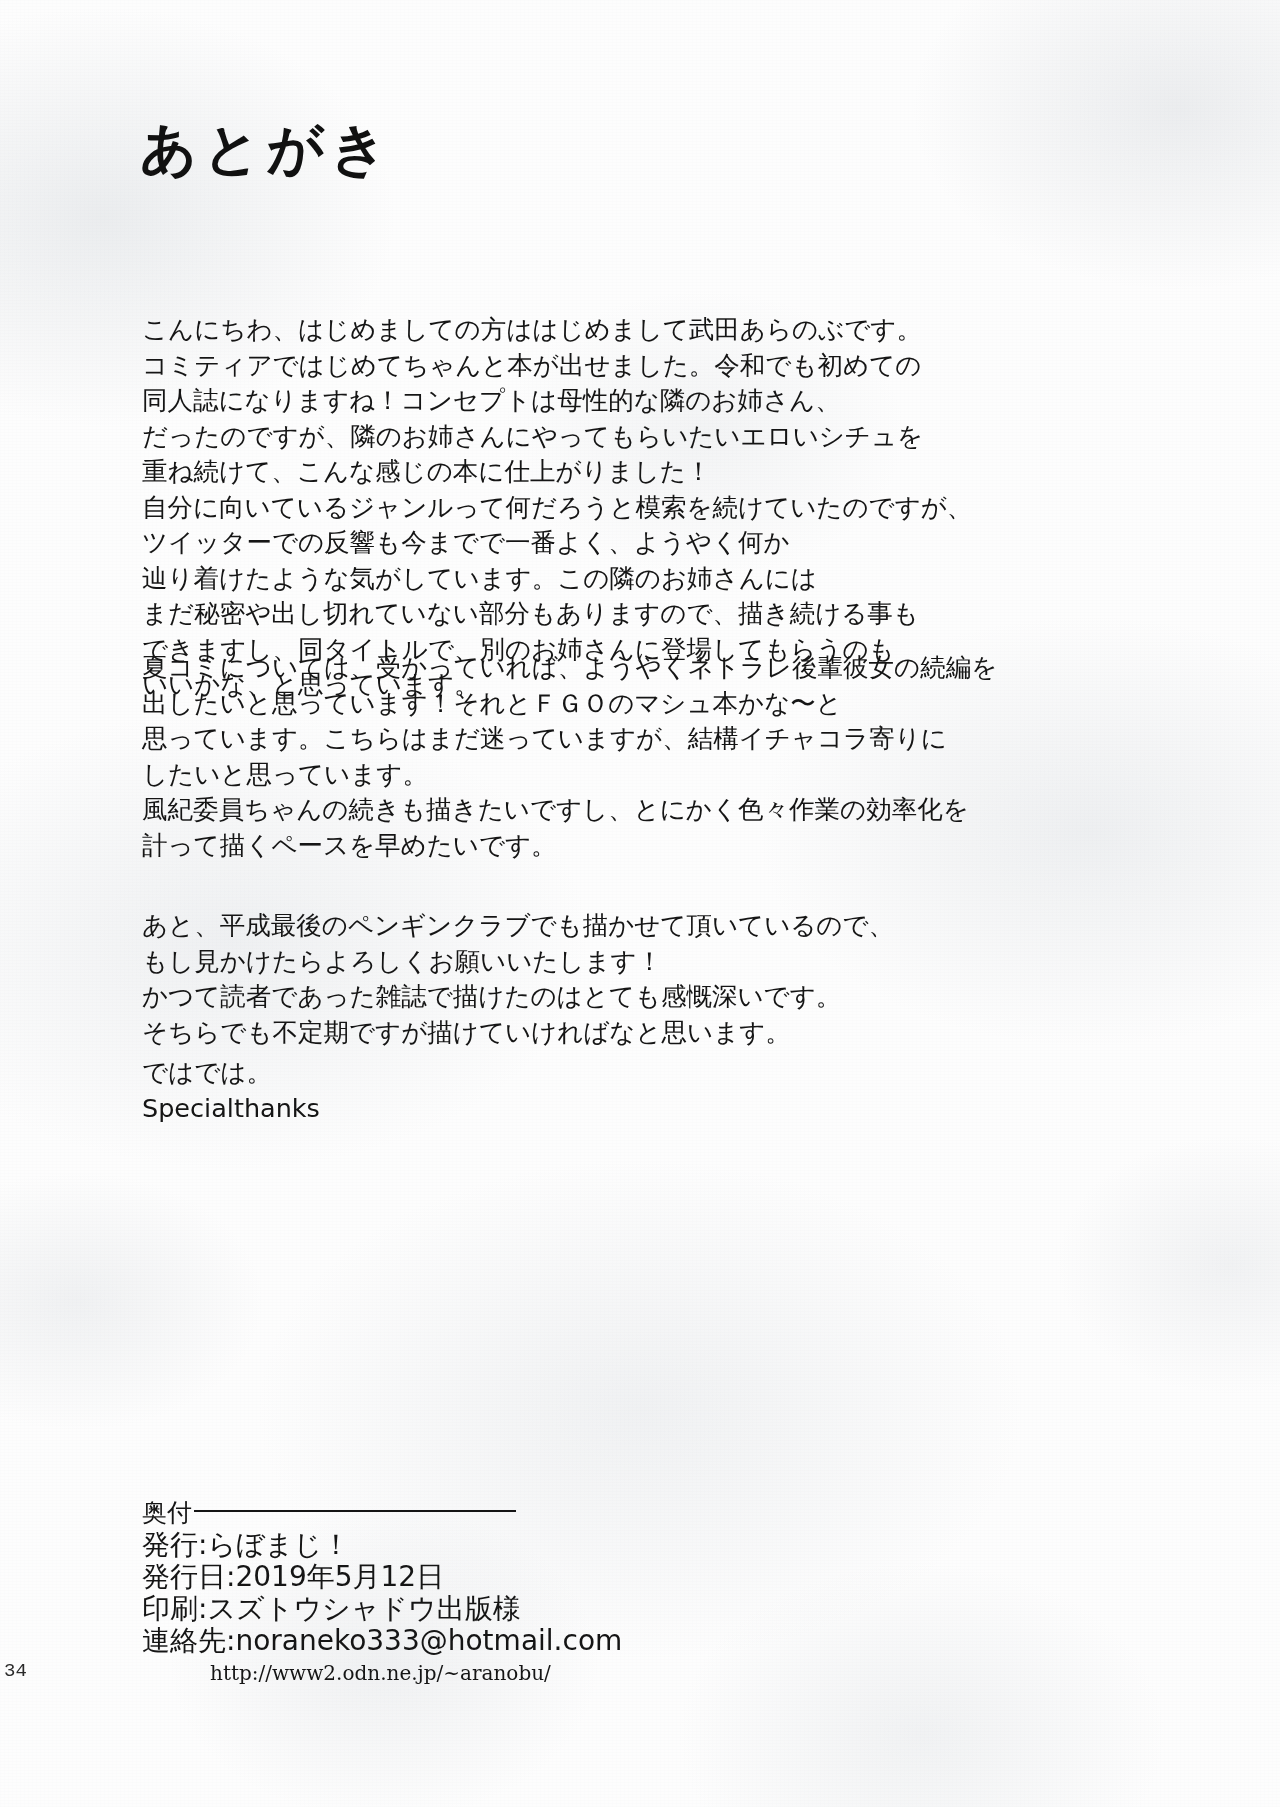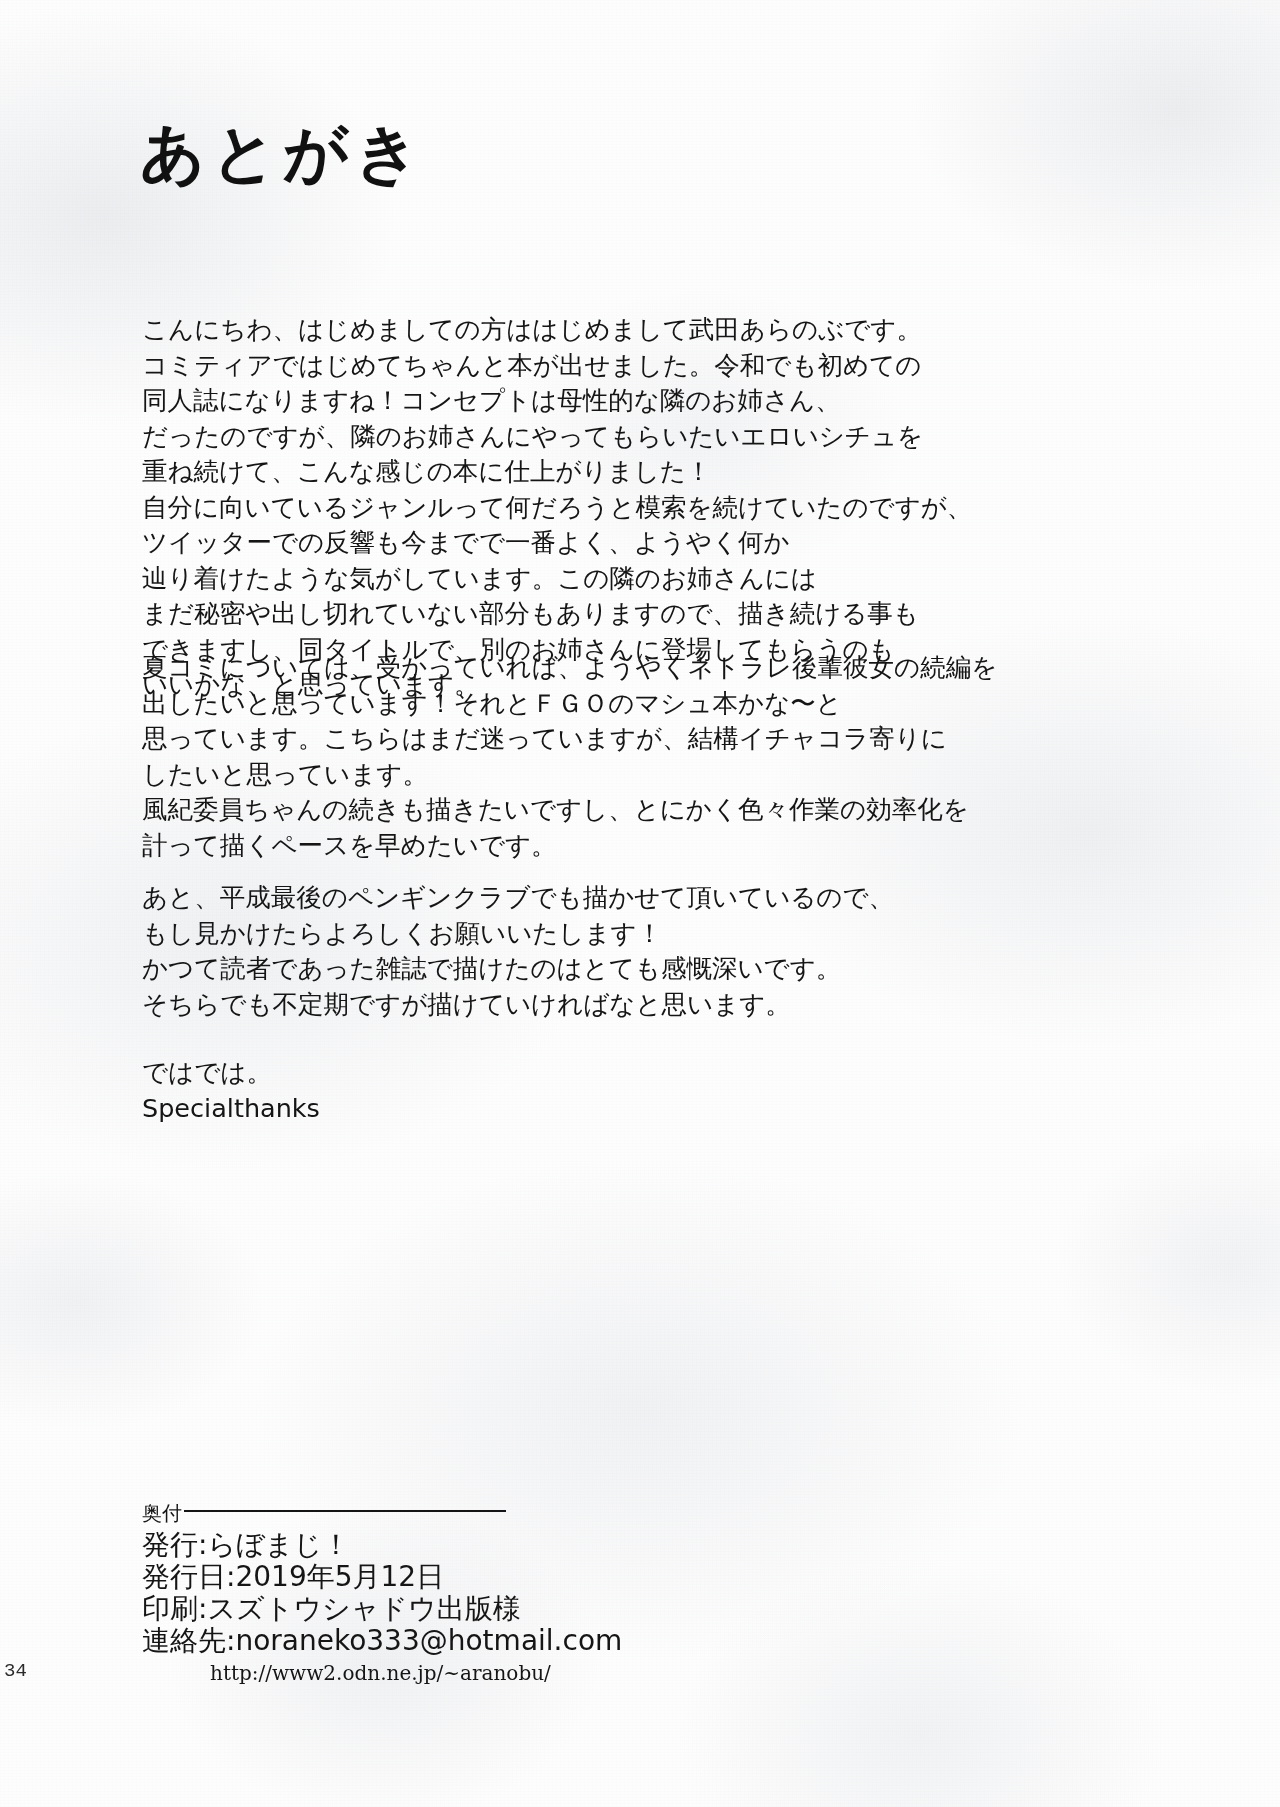--- a/index.html
+++ b/index.html
@@ -46,56 +46,56 @@
   .content {
     position: absolute;
     inset: 0;
   }
 
   .afterword-title {
     position: absolute;
     left: 140px;
     top: 118px;
     font-family: "DejaVu Sans", sans-serif;
-    font-size: 64px;
+    font-size: 56px;
     font-weight: bold;
     letter-spacing: 6px;
     color: #111111;
     line-height: 1.1;
     white-space: nowrap;
   }
 
   .body-block {
     position: absolute;
     left: 142px;
     font-family: "DejaVu Sans", sans-serif;
     font-size: 25.5px;
     line-height: 35.5px;
     color: #151515;
     letter-spacing: 0px;
     white-space: pre-wrap;
     font-weight: 500;
   }
   #para1 { top: 268px; margin-top: 44px; }
   #para2 { top: 650px; }
-  #para3 { top: 880px; }
+  #para3 { top: 908px; }
   #sign  { top: 1055px; }
   #thanks{ top: 1155px; }
 
   .colophon {
     position: absolute;
     left: 142px;
     top: 1498px;
     font-family: "DejaVu Sans", sans-serif;
     color: #151515;
   }
   .colophon-head {
     display: flex;
     align-items: center;
-    font-size: 20px;
+    font-size: 25px;
     line-height: 30px;
     white-space: nowrap;
   }
   .colophon-rule {
     flex: 0 0 auto;
     width: 322px;
     height: 0;
     border-top: 2px solid #151515;
     margin-left: 2px;
     margin-bottom: 4px;

